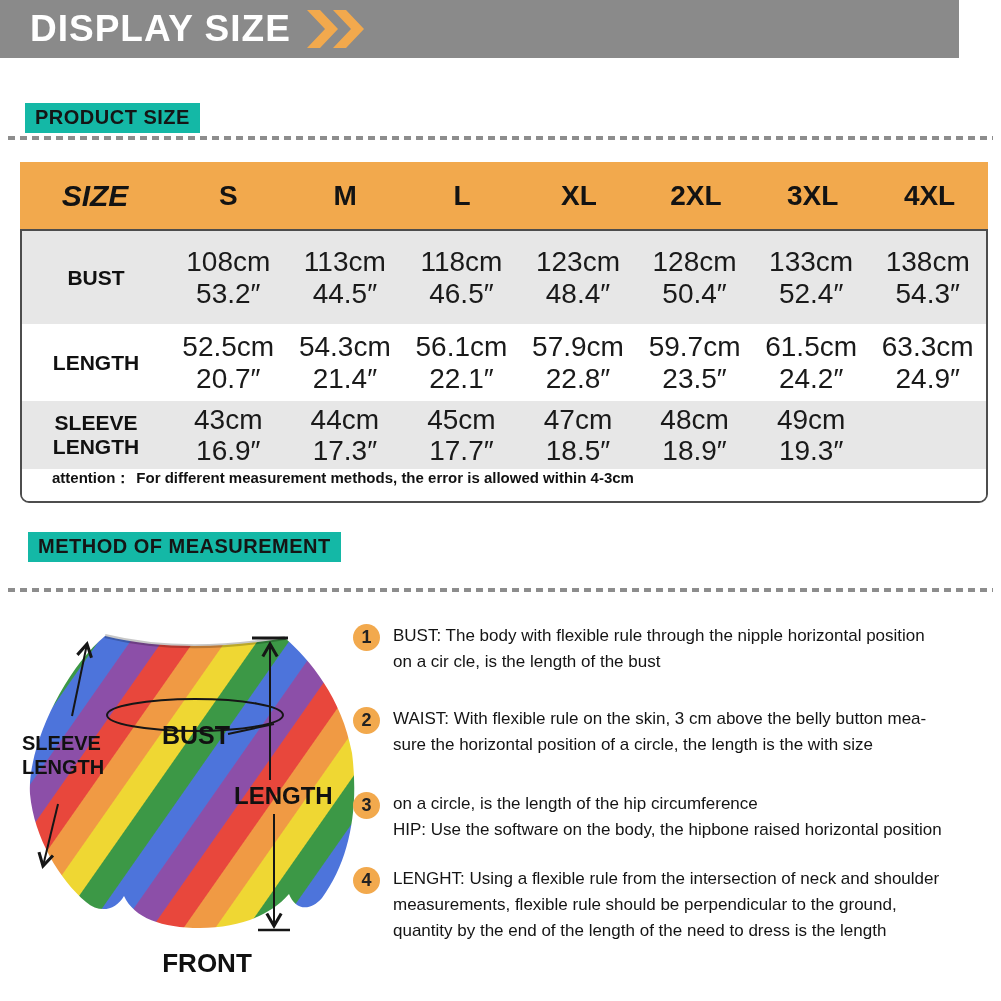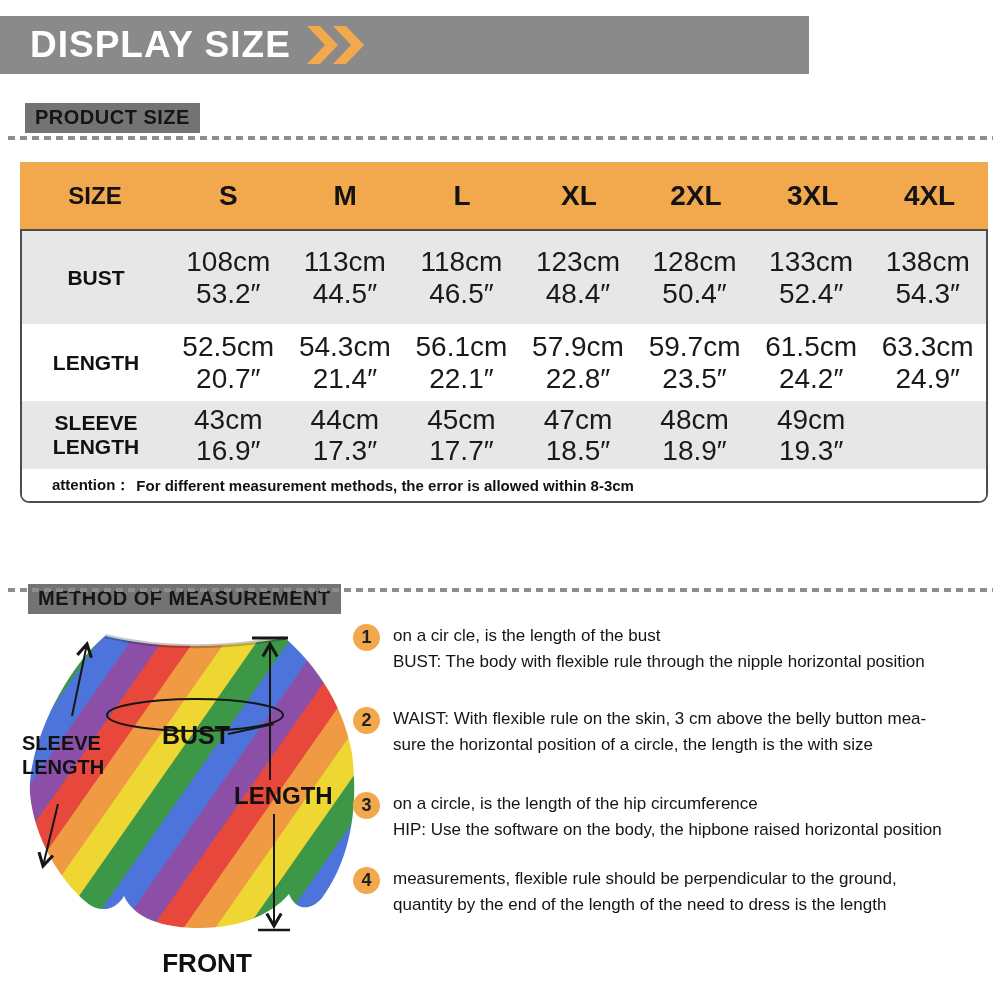--- a/index.html
+++ b/index.html
@@ -1,45 +1,45 @@
 <!DOCTYPE html>
 <html><head>
 <meta charset="utf-8">
 <style>
   html,body{margin:0;padding:0;background:#fff;}
   body{font-family:"Liberation Sans",sans-serif;color:#111;}
   .page{position:relative;width:1001px;height:1001px;background:#fff;overflow:hidden;}
 
   
-  .banner{position:absolute;left:0;top:16px;width:809px;height:58px;background:#8A8A8A;
+  .banner{position:absolute;left:0;top:0;width:959px;height:58px;background:#8A8A8A;
           display:flex;align-items:center;padding-left:30px;box-sizing:border-box;}
   .banner-title{color:#fff;font-size:37px;font-weight:700;letter-spacing:1px;}
   .banner-chevrons{margin-left:16px;display:flex;align-items:center;}
 
   
-  .sec-label{position:absolute;background:#737373;color:#151515;font-size:20px;font-weight:700;
+  .sec-label{position:absolute;background:#14b8a6;color:#151515;font-size:20px;font-weight:700;
              padding:3px 10px 4px 10px;letter-spacing:0.5px;}
   .dashes{position:absolute;left:8px;right:8px;height:4px;
           background:repeating-linear-gradient(90deg,#8d8d8d 0 7px,transparent 7px 12px);}
 
   
   .thead{position:absolute;left:20px;top:162px;width:968px;height:67px;background:#F2A94D;
          display:grid;grid-template-columns:150px repeat(7,1fr);align-items:center;box-sizing:border-box;}
   .thead .h{font-weight:700;font-size:28px;text-align:center;color:#131313;}
-  .thead .h.first{font-size:24px;}
+  .thead .h.first{font-size:30px;font-style:italic;}
   .tbody{position:absolute;left:20px;top:229px;width:968px;background:#fff;
          border:2px solid #4D4D4D;border-radius:0 0 9px 9px;box-sizing:border-box;overflow:hidden;}
   .trow{display:grid;grid-template-columns:148px repeat(7,1fr);align-items:center;}
   .trow.gray{background:#E7E7E7;}
   .trow.r-bust{height:93px;}
   .trow.r-length{height:77px;}
   .trow.r-sleeve{height:68px;}
   .tlabel{font-weight:700;font-size:21px;text-align:center;line-height:1.12;margin:0 auto;width:120px;}
   .tcell{text-align:center;font-size:28px;line-height:1.12;color:#1a1a1a;}
-  .note-row{height:32px;display:flex;align-items:center;background:#fff;padding-left:30px;
+  .note-row{height:32px;display:flex;align-items:flex-start;background:#fff;padding-left:30px;
             font-size:15px;font-weight:700;}
   .note-row .lbl{margin-right:6px;}
 
   
   .steps{position:absolute;left:353px;top:623px;width:645px;}
   .step{display:flex;gap:13px;}
   .step.s1{margin-bottom:31px;} .step.s2{margin-bottom:33px;} .step.s3{margin-bottom:23px;}
   .step-num{flex:0 0 auto;width:27px;height:27px;border-radius:50%;background:#F2A94D;
             display:flex;align-items:center;justify-content:center;
             font-size:18px;font-weight:700;color:#222;margin-top:1px;}
@@ -166,25 +166,25 @@
           <div>18.9″</div>
         </div>
       <div class="tcell">
           <div>49cm</div>
           <div>19.3″</div>
         </div>
     </div>
 
     <div class="note-row">
       <span class="lbl">attention：</span>
-      <span>For different measurement methods, the error is allowed within 8-3cm</span>
-    </div>
-  </div>
-
-  <div class="sec-label" style="left:28px;top:584px;">METHOD OF MEASUREMENT</div>
+      <span>For different measurement methods, the error is allowed within 4-3cm</span>
+    </div>
+  </div>
+
+  <div class="sec-label" style="left:28px;top:532px;">METHOD OF MEASUREMENT</div>
   <div class="dashes" style="top:588px;"></div>
 
   <svg class="diagram" width="358" height="402" viewBox="0 0 358 402">
     <defs>
       <pattern id="stripes" patternUnits="userSpaceOnUse" width="800" height="156" patternTransform="rotate(-55)">
         <rect x="0" y="0" width="800" height="26" fill="#E8473C"></rect>
         <rect x="0" y="26" width="800" height="26" fill="#F09A44"></rect>
         <rect x="0" y="52" width="800" height="26" fill="#EFD733"></rect>
         <rect x="0" y="78" width="800" height="26" fill="#3C9846"></rect>
         <rect x="0" y="104" width="800" height="26" fill="#4D74DB"></rect>
@@ -215,40 +215,41 @@
     <line x1="272" y1="216" x2="272" y2="328" stroke="#161616" stroke-width="2" marker-end="url(#ah)"></line>
     <line x1="256" y1="332" x2="288" y2="332" stroke="#161616" stroke-width="2.5"></line>
 
     <text x="205" y="374" font-size="26" font-weight="bold" fill="#111" text-anchor="middle">FRONT</text>
   </svg>
 
   <div class="steps">
     <div class="step s1">
       <div class="step-num">1</div>
       <div class="step-lines">
+        <div>BUST: The body with flexible rule through the nipple horizontal position</div>
         <div>on a cir cle, is the length of the bust</div>
-        <div>BUST: The body with flexible rule through the nipple horizontal position</div>
       </div>
     </div>
     <div class="step s2">
       <div class="step-num">2</div>
       <div class="step-lines">
         <div>WAIST: With flexible rule on the skin, 3 cm above the belly button mea-</div>
         <div>sure the horizontal position of a circle, the length is the with size</div>
       </div>
     </div>
     <div class="step s3">
       <div class="step-num">3</div>
       <div class="step-lines">
         <div>on a circle, is the length of the hip circumference</div>
         <div>HIP: Use the software on the body, the hipbone raised horizontal position</div>
       </div>
     </div>
     <div class="step s4">
       <div class="step-num">4</div>
       <div class="step-lines">
+        <div>LENGHT: Using a flexible rule from the intersection of neck and shoulder</div>
         <div>measurements, flexible rule should be perpendicular to the ground,</div>
         <div>quantity by the end of the length of the need to dress is the length</div>
       </div>
     </div>
   </div>
 
 </div>
 
 </body></html>

